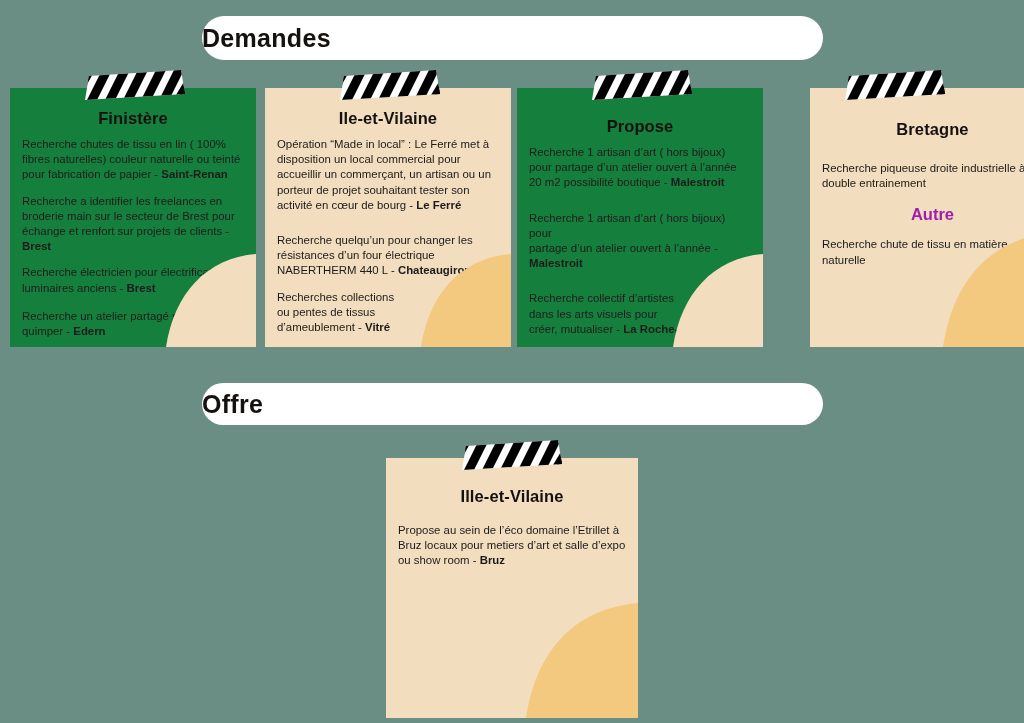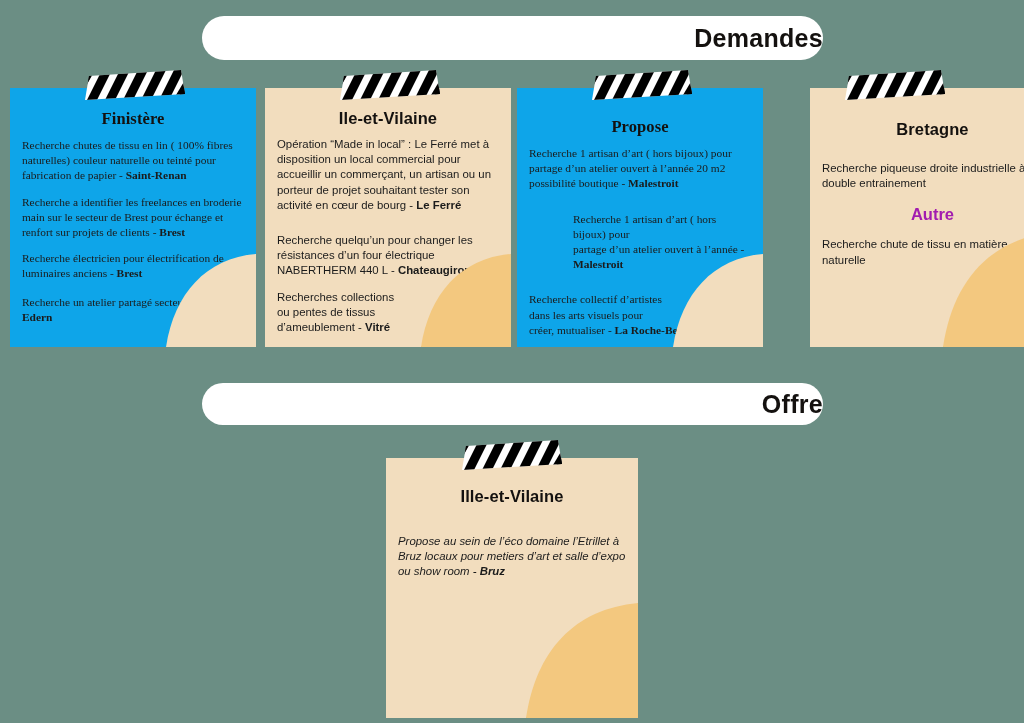--- a/index.html
+++ b/index.html
@@ -19,21 +19,21 @@
     inset: 0;
   }
 
   
   .banner {
     position: absolute;
     background: #ffffff;
     border-radius: 40px;
     display: flex;
     align-items: center;
-    justify-content: flex-end;
+    justify-content: flex-start;
   }
   .banner-label {
     font-size: 25px;
     font-weight: bold;
     color: #14110f;
     letter-spacing: 0.3px;
   }
   #banner-demandes { left: 202px; top: 16px;  width: 621px; height: 44px; }
   #banner-offre    { left: 202px; top: 383px; width: 621px; height: 42px; }
 
@@ -41,21 +41,21 @@
   .card {
     position: absolute;
     overflow: hidden;
   }
   .card-body-wrap {
     position: absolute;
     inset: 0;
     padding: 0 12px;
     box-sizing: border-box;
   }
-  .card.tone-dark  { background: #0ea5e9; font-family: Liberation Serif, serif; }
+  .card.tone-dark  { background: #15803d; }
   .card.tone-light { background: #f2ddbe; }
 
   
   .fold {
     position: absolute;
     right: 0;
     bottom: 0;
     pointer-events: none;
   }
 
@@ -129,21 +129,21 @@
         <path d="M90 0 L90 93 L0 93 Z" fill="#6b8e84"></path>
         <path d="M90 0 C 40 4 8 40 0 93 L90 93 Z" fill="#f3c87f"></path>
       </svg>
     </div>
   </div>
 
   <div class="card tone-dark" id="card-morbihan" style="left:517px; top:88px; width:246px; height:259px;">
     <div class="card-body-wrap">
       <h2 class="card-title" style="margin-top:29px;">Propose</h2>
       <p class="note" style="margin-top:9px;"><span>Recherche 1 artisan d’art ( hors bijoux) pour partage d’un atelier ouvert à l’année 20 m2 possibilité boutique - </span><b>Malestroit</b></p>
-      <p class="note" style="margin-top:20px; white-space:pre-line;margin-left:44px;"><span>Recherche 1 artisan d’art ( hors bijoux) pour
+      <p class="note" style="margin-top:20px; white-space:pre-line;"><span>Recherche 1 artisan d’art ( hors bijoux) pour
 partage d’un atelier ouvert à l’année - </span><b>Malestroit</b></p>
       <p class="note" style="margin-top:20px; white-space:pre-line;"><span>Recherche collectif d’artistes
 dans les arts visuels pour
 créer, mutualiser - </span><b>La Roche-Bernard</b></p>
     </div>
     <div class="fold" style="width:90px; height:93px;">
       <svg viewBox="0 0 90 93" width="90" height="93">
         <path d="M90 0 L90 93 L0 93 Z" fill="#6b8e84"></path>
         <path d="M90 0 C 40 4 8 40 0 93 L90 93 Z" fill="#f2ddbe"></path>
       </svg>
@@ -261,21 +261,21 @@
     </svg>
   </div>
 
   <div class="banner" id="banner-offre">
     <span class="banner-label">Offre</span>
   </div>
 
   <div class="card tone-light" id="card-ille-offre" style="left:386px; top:458px; width:252px; height:260px;">
     <div class="card-body-wrap">
       <h2 class="card-title" style="margin-top:29px;">Ille-et-Vilaine</h2>
-      <p class="note" style="margin-top:28px;font-style:italic;"><span>Propose au sein de l’éco domaine l’Etrillet à Bruz locaux pour metiers d’art et salle d’expo ou show room - </span><b>Bruz</b></p>
+      <p class="note" style="margin-top:17px;"><span>Propose au sein de l’éco domaine l’Etrillet à Bruz locaux pour metiers d’art et salle d’expo ou show room - </span><b>Bruz</b></p>
     </div>
     <div class="fold" style="width:112px; height:115px;">
       <svg viewBox="0 0 112 115" width="112" height="115">
         <path d="M112 0 L112 115 L0 115 Z" fill="#6b8e84"></path>
         <path d="M112 0 C 48 6 10 48 0 115 L112 115 Z" fill="#f3c87f"></path>
       </svg>
     </div>
   </div>
 
   <div class="tape" style="left:462px; top:440px;">

